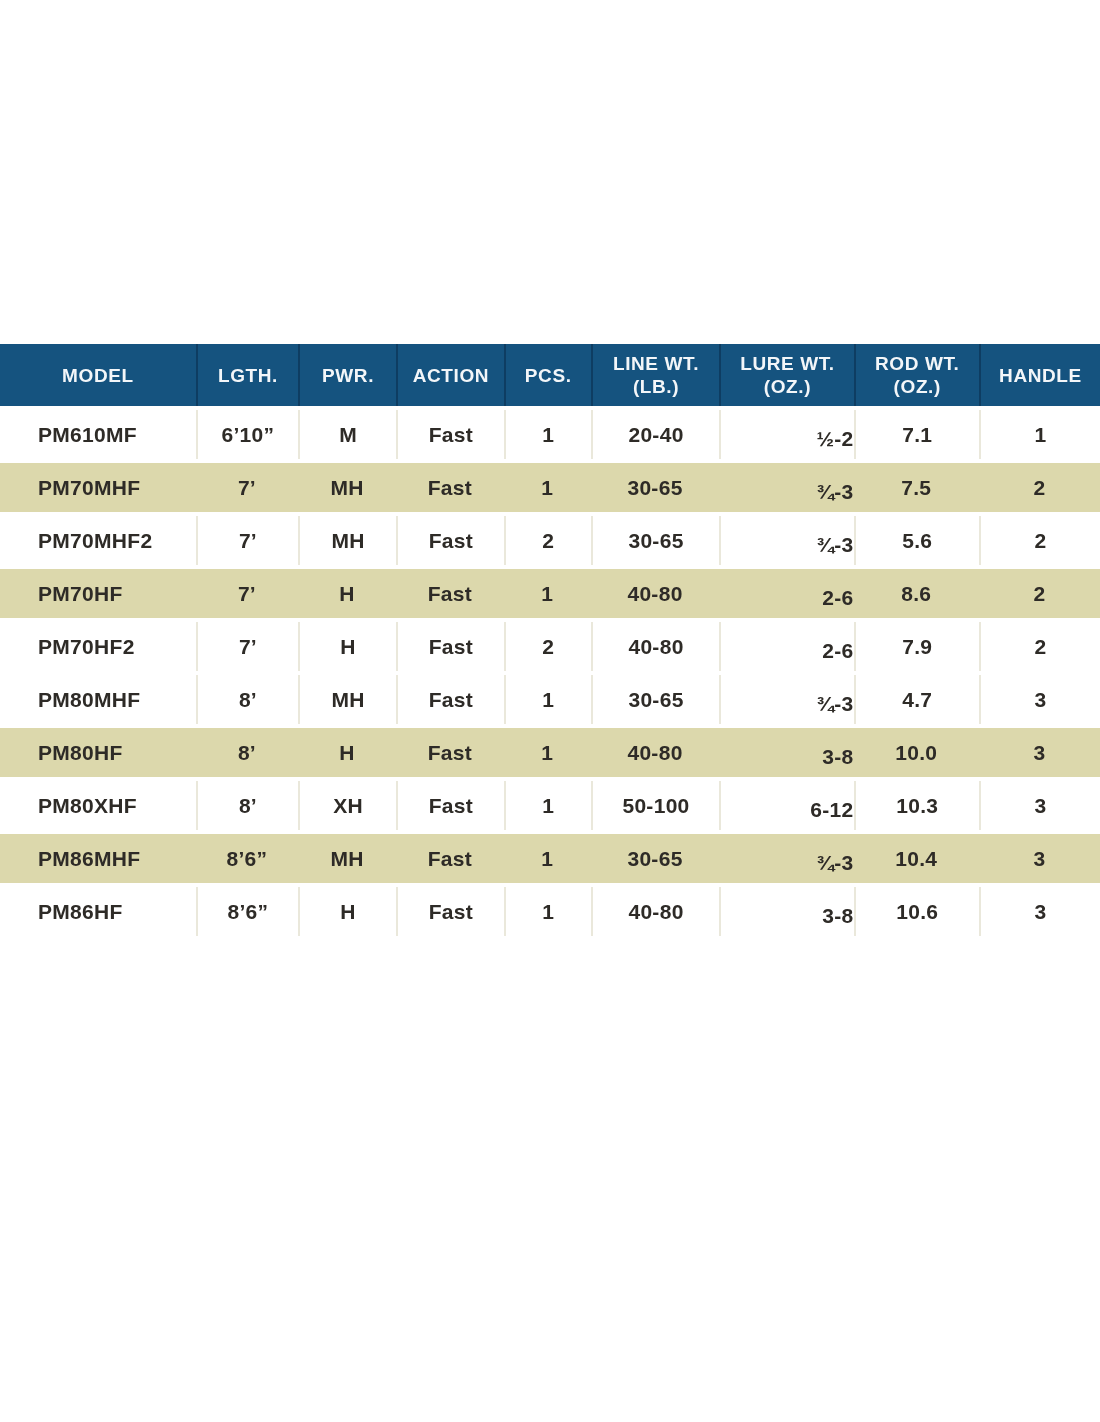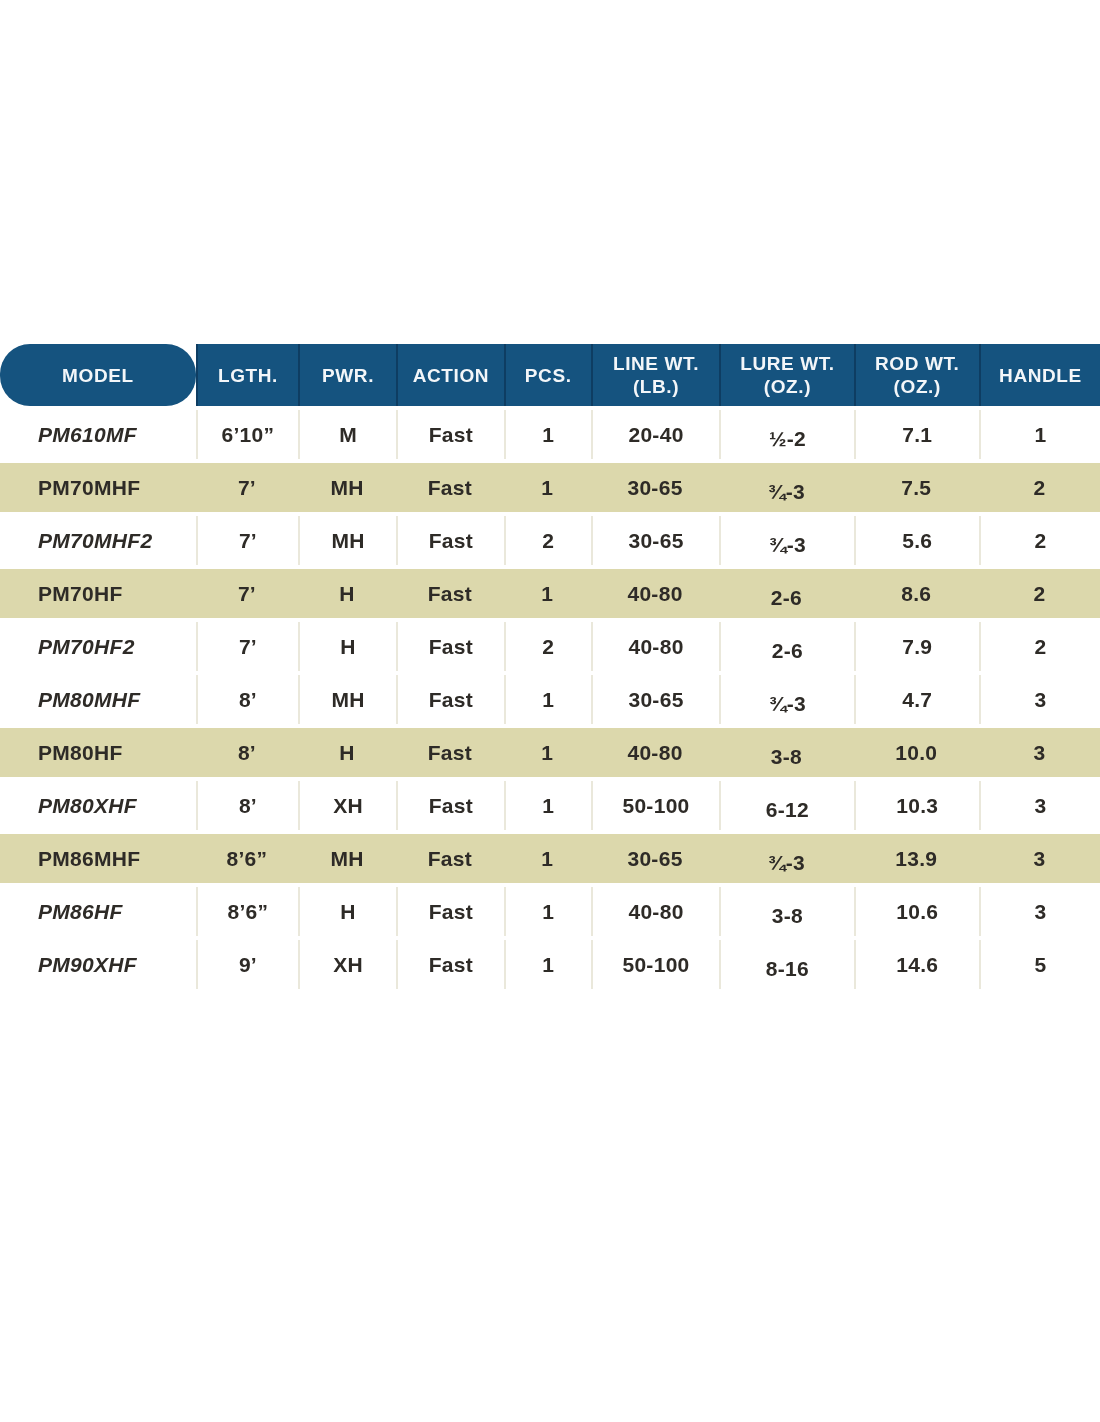--- a/index.html
+++ b/index.html
@@ -43,47 +43,48 @@
     height: 62px;
     font-size: 19px;
     font-weight: bold;
     letter-spacing: 0.6px;
     text-align: center;
     vertical-align: middle;
     line-height: 23px;
     border-left: 2px solid #0E3D62;
     padding: 0;
   }
-  thead th:first-child { border-left: none; border-radius: 30px; }
+  thead th:first-child { border-left: none; }
 
   tbody td {
     height: 40px;
     font-size: 21px;
     font-weight: bold;
     color: #2E2B27;
     text-align: center;
     vertical-align: middle;
     letter-spacing: 0.3px;
     padding: 0;
   }
   tr.row-white td {
     background: #ffffff;
     border-left: 2px solid #EAE8DB;
   }
-  tr.row-white td:first-child { border-left: none; font-style: italic; }
+  tr.row-white td:first-child { border-left: none; }
   tr.row-beige td {
     background: #DCD8AC;
     border-left: none;
   }
   tbody td.model {
     text-align: left;
     padding-left: 38px;
   }
   tbody td.lure {
     padding-top: 9px;
+    text-align: right;
   }
 </style>
 </head>
 <body>
 
 <div class="page">
   <div class="table-wrap">
     <table class="spec-table">
       <colgroup>
         <col class="c-model">
@@ -220,41 +221,30 @@
             <td>3</td>
           </tr>
           <tr class="row-beige">
             <td class="model">PM86MHF</td>
             <td>8’6”</td>
             <td>MH</td>
             <td>Fast</td>
             <td>1</td>
             <td>30-65</td>
             <td class="lure">¾-3</td>
-            <td>13.9</td>
+            <td>10.4</td>
             <td>3</td>
           </tr>
           <tr class="row-white">
             <td class="model">PM86HF</td>
             <td>8’6”</td>
             <td>H</td>
             <td>Fast</td>
             <td>1</td>
             <td>40-80</td>
             <td class="lure">3-8</td>
             <td>10.6</td>
             <td>3</td>
-          </tr>
-          <tr class="row-white">
-            <td class="model">PM90XHF</td>
-            <td>9’</td>
-            <td>XH</td>
-            <td>Fast</td>
-            <td>1</td>
-            <td>50-100</td>
-            <td class="lure">8-16</td>
-            <td>14.6</td>
-            <td>5</td>
           </tr>
         </tbody>
     </table>
   </div>
 </div>
 
 </body></html>

